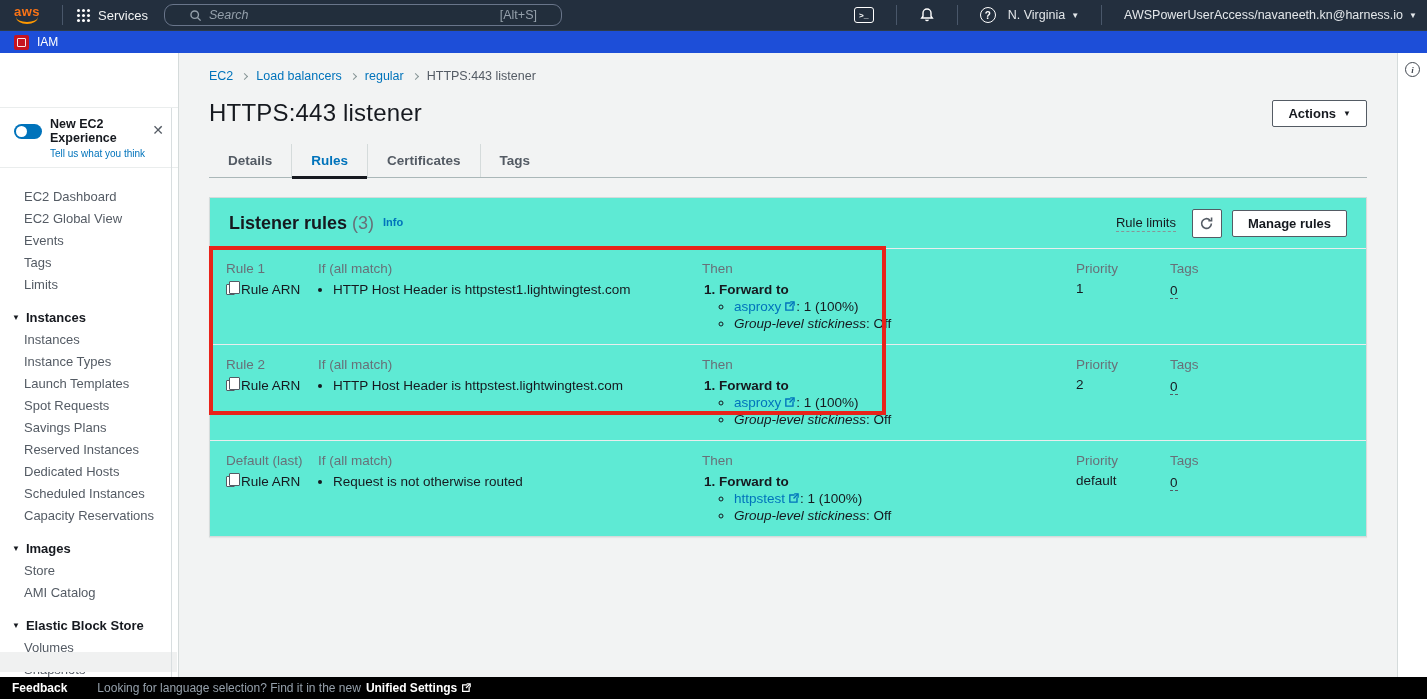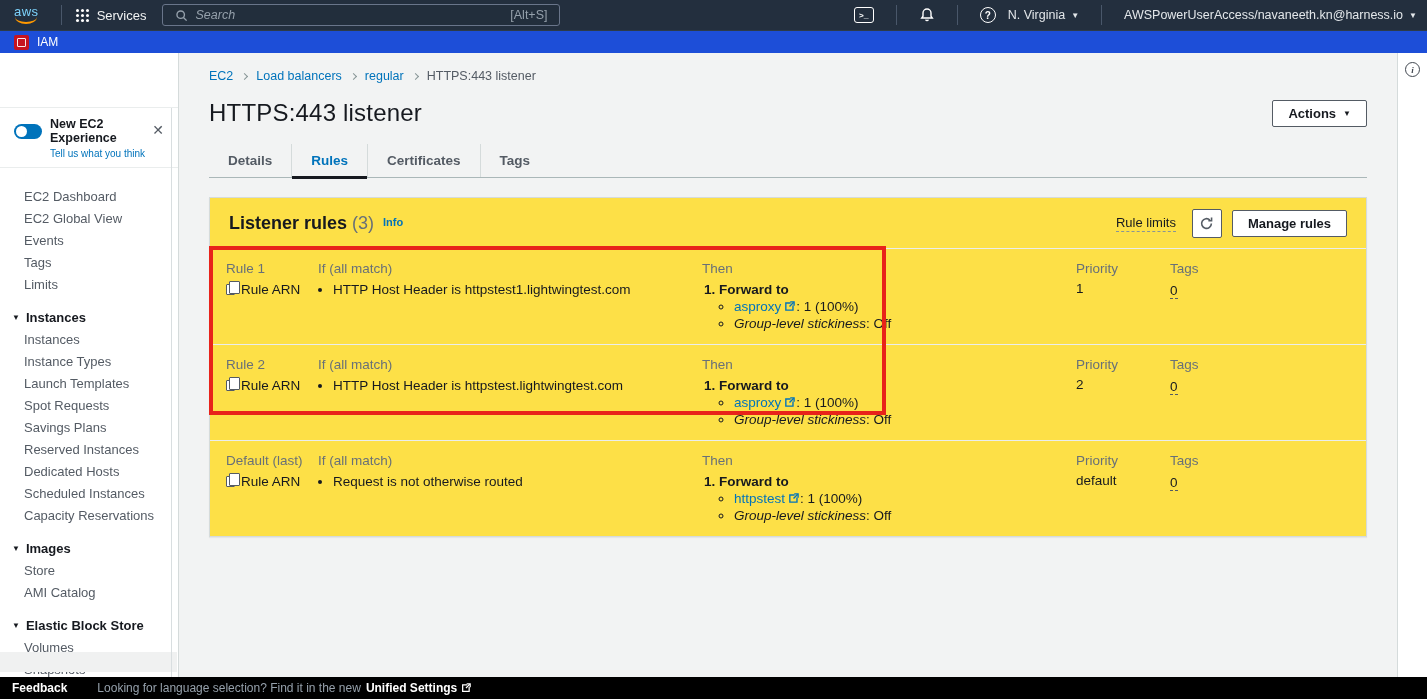--- a/index.html
+++ b/index.html
@@ -4,29 +4,29 @@
 <style>
   * { margin:0; padding:0; box-sizing:border-box; }
   html,body { width:1427px; height:699px; }
   body { font-family:"Liberation Sans","DejaVu Sans",sans-serif; background:#f2f3f3; }
   .page { position:relative; width:1427px; height:699px; overflow:hidden; }
 
   
   .topnav { position:absolute; top:0; left:0; right:0; height:30px; background:#232f3e;
             display:flex; align-items:center; padding:0 10px; }
   .aws-logo { display:flex; flex-direction:column; align-items:center; margin:0 12px 0 4px; }
-  .aws-logo .txt { color:#7dd3fc; font-weight:400; font-size:13px; line-height:11px; letter-spacing:.5px; }
+  .aws-logo .txt { color:#f97316; font-weight:700; font-size:13px; line-height:11px; letter-spacing:.5px; }
   .aws-smile { width:22px; height:7px; border-bottom:2px solid #ff9900; border-radius:0 0 11px 11px / 0 0 7px 7px; }
   .nav-div { width:1px; height:20px; background:#49576a; margin:0 10px; }
   .services { display:flex; align-items:center; gap:8px; color:#f1f3f3; font-size:13px; padding:0 4px; cursor:pointer; }
   .grid-icon { width:13px; height:13px; position:relative; }
   .grid-icon i { position:absolute; width:3px; height:3px; background:#fff; border-radius:50%;
                  box-shadow:5px 0 0 #fff,10px 0 0 #fff,0 5px 0 #fff,5px 5px 0 #fff,10px 5px 0 #fff,0 10px 0 #fff,5px 10px 0 #fff,10px 10px 0 #fff; }
-  .searchbox { margin-left:12px; width:398px; height:22px; border:1px solid #69758a; border-radius:3px;
-               background:#222e3c; display:flex; align-items:center; padding:0 12px; gap:7px; }
+  .searchbox { margin-left:12px; width:398px; height:22px; border:1px solid #69758a; border-radius:9px;
+               background:#222e3c; display:flex; align-items:center; padding:0 24px; gap:7px; }
   .searchbox .ph { color:#95a0ab; font-size:12.5px; font-style:italic; flex:1; }
   .searchbox .kbd { color:#95a0ab; font-size:12.5px; }
   .nav-right { margin-left:auto; display:flex; align-items:center; gap:12px; }
   .nav-icon { display:flex; align-items:center; justify-content:center; cursor:pointer; }
   .shell-icon { width:20px; height:16px; border:1.6px solid #fff; border-radius:3px; color:#fff;
                 font-size:8px; font-weight:700; font-family:"Liberation Mono",monospace;
                 display:flex; align-items:center; justify-content:center; }
   .help-icon { width:16px; height:16px; border:1.6px solid #fff; border-radius:50%; color:#fff;
                font-size:10px; font-weight:700; display:flex; align-items:center; justify-content:center; }
   .nav-text { color:#e3e7ea; font-size:12.5px; display:flex; align-items:center; gap:6px; cursor:pointer; white-space:nowrap; }
@@ -81,21 +81,21 @@
   .btn .caret { font-size:8px; }
   .actions-btn { margin-left:auto; }
 
   .tabs { display:flex; margin-top:17px; border-bottom:1px solid #aab7b8; }
   .tab { padding:9px 19px; font-size:13.5px; font-weight:700; color:#545b64; position:relative; cursor:pointer; }
   .tab + .tab { border-left:1px solid #d5dbdb; }
   .tab.active { color:#0073bb; }
   .tab.active::after { content:""; position:absolute; left:0; right:0; bottom:-2px; height:3px; background:#16191f; }
 
   
-  .card { margin-top:19px; background:#fde047; border:1px solid #d5dbdb; box-shadow:0 1px 1px rgba(0,0,0,.05); }
+  .card { margin-top:19px; background:#5eead4; border:1px solid #d5dbdb; box-shadow:0 1px 1px rgba(0,0,0,.05); }
   .card-header { display:flex; align-items:center; padding:11px 19px 10px 19px; }
   .card-title { font-size:18px; font-weight:700; color:#16191f; }
   .card-count { font-size:18px; font-weight:400; color:#687078; margin-left:5px; }
   .info-link { font-size:11px; font-weight:700; color:#0073bb; margin-left:9px; position:relative; top:-2px; cursor:pointer; }
   .card-header-right { margin-left:auto; display:flex; align-items:center; gap:10px; }
   .rule-limits { font-size:13px; color:#16191f; border-bottom:1px dashed #879596; padding-bottom:1px; margin-right:6px; cursor:pointer; }
   .icon-btn { width:30px; height:29px; background:#fff; border:1px solid #545b64; border-radius:2px;
               display:flex; align-items:center; justify-content:center; cursor:pointer; }
   .card-divider { border-top:1px solid #eaeded; }
 

